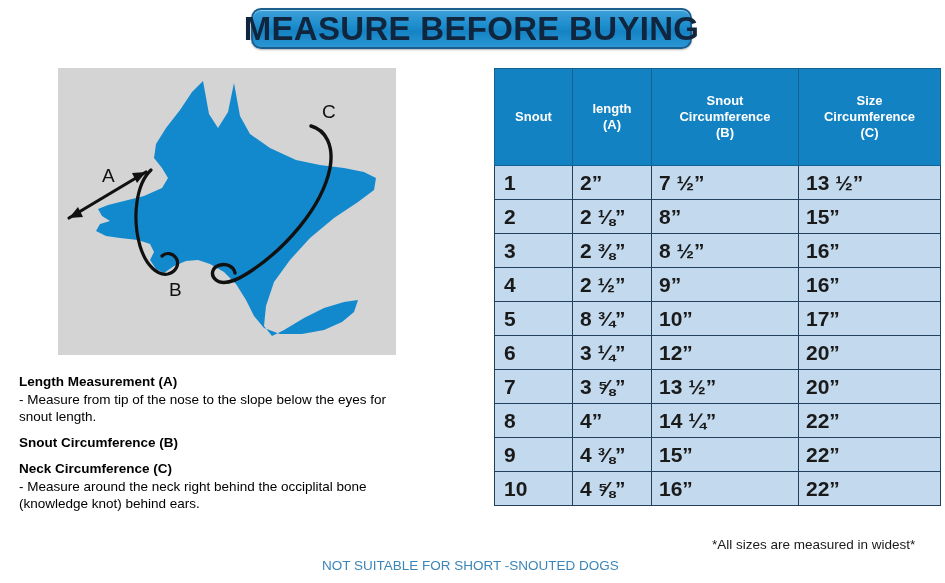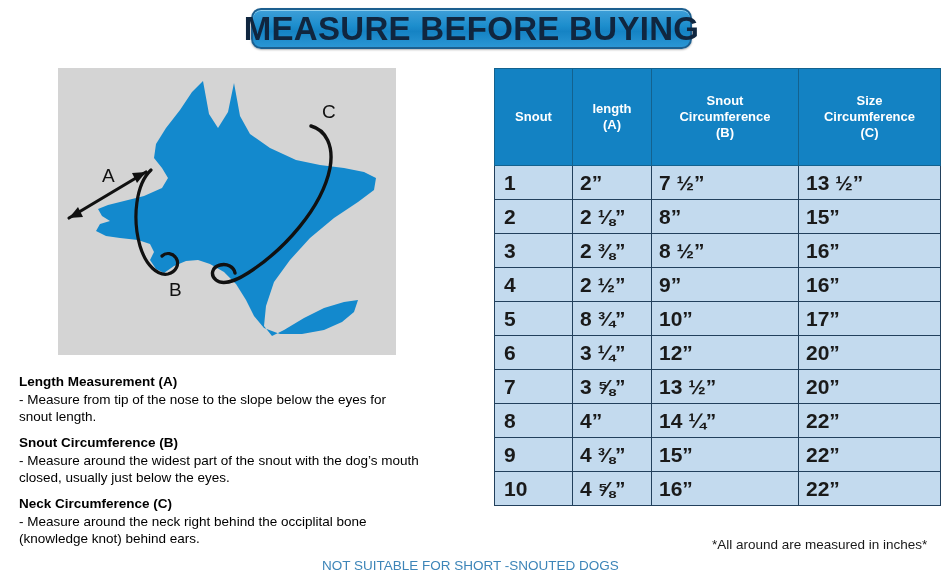--- a/index.html
+++ b/index.html
@@ -178,34 +178,32 @@
 <div id="instructions">
 
   <div class="instr-block">
     <div class="instr-title">Length Measurement (A)</div>
     <div class="instr-body"> - Measure from tip of the nose to the slope below the eyes for
     snout length.</div>
   </div>
 
   <div class="instr-block">
     <div class="instr-title">Snout Circumference (B)</div>
-    <div class="instr-body"> - Measure around the widest part of the snout with the dog’s mouth
-    closed, usually just below the eyes.</div>
   </div>
 
   <div class="instr-block">
     <div class="instr-title">Neck Circumference (C)</div>
     <div class="instr-body"> - Measure around the neck right behind the occiplital bone
     (knowledge knot) behind ears.</div>
   </div>
 
 </div>
 
 <div id="not-suitable-note">NOT SUITABLE FOR SHORT -SNOUTED DOGS</div>
-<div id="inches-note">*All around are measured in inches*</div>
+<div id="inches-note">*All sizes are measured in widest*</div>
 
 <table id="size-table">
   <colgroup>
     <col class="c-size">
       <col class="c-length">
       <col class="c-snout">
       <col class="c-neck">
   </colgroup>
   <thead>
     <tr>

